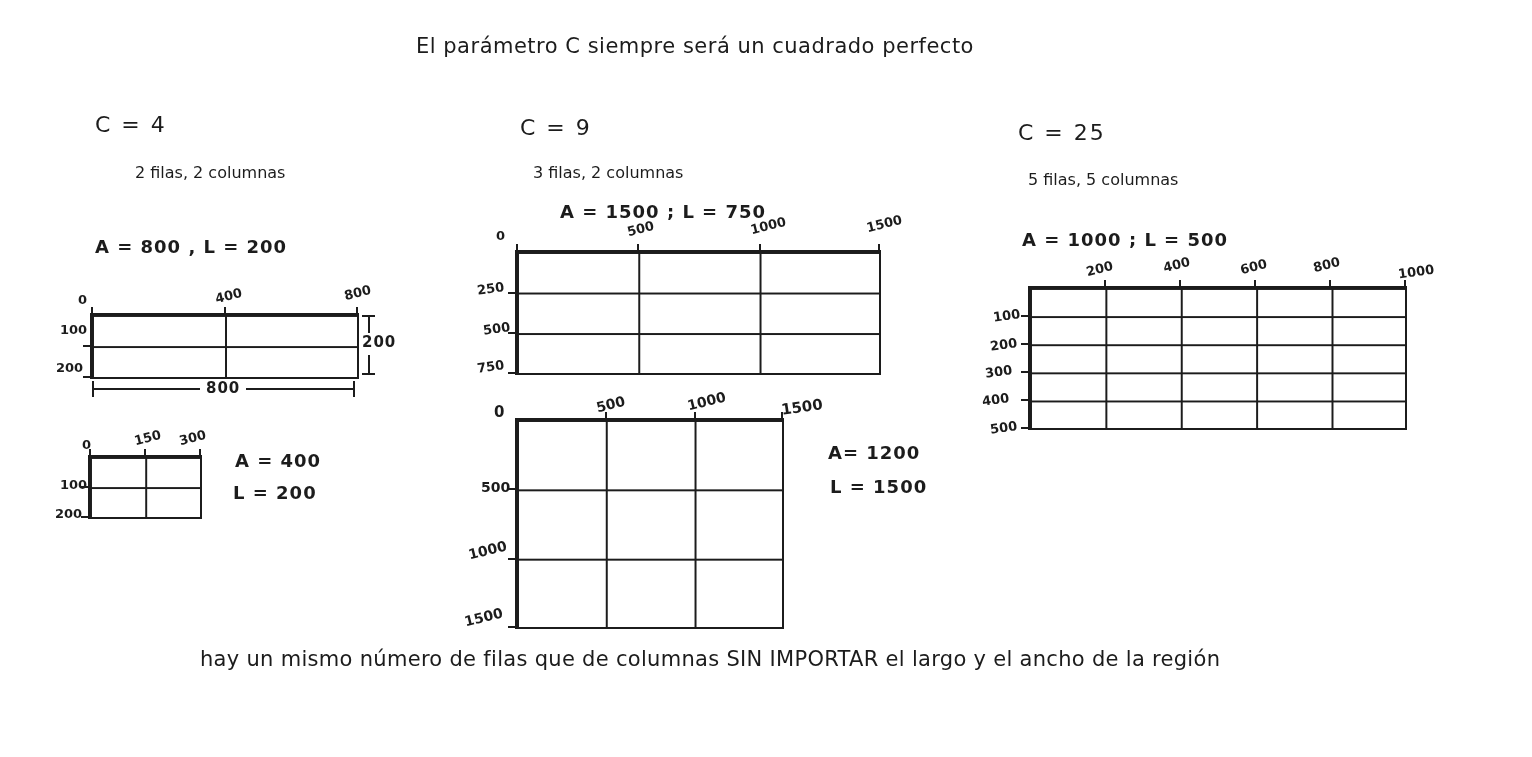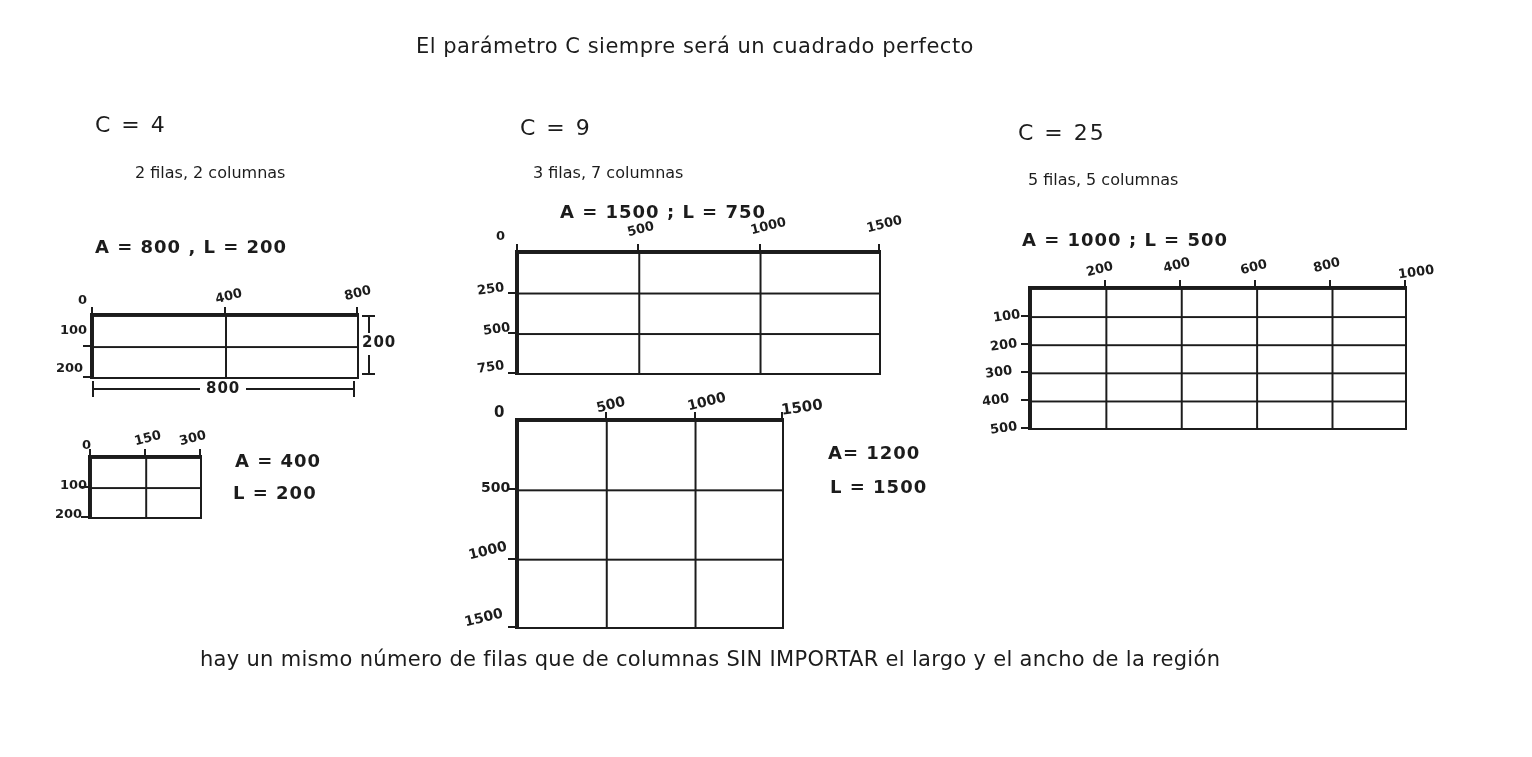--- a/index.html
+++ b/index.html
@@ -85,21 +85,21 @@
     <span class="lbl slant" style="left:134px;top:430px;">150</span>
     <span class="lbl slant" style="left:179px;top:430px;">300</span>
     <span class="lbl" style="left:60px;top:477px;">100</span>
     <span class="lbl" style="left:55px;top:506px;">200</span>
     <div class="abs side-label" style="left:235px;top:450px;">A = 400</div>
     <div class="abs side-label" style="left:233px;top:482px;">L = 200</div>
   </div>
 
   <div>
     <div class="abs c-label" style="left:520px;top:115px;">C = 9</div>
-    <div class="abs sub-label" style="left:533px;top:163px;">3 filas, 7 columnas</div>
+    <div class="abs sub-label" style="left:533px;top:163px;">3 filas, 2 columnas</div>
     <div class="abs params" style="left:560px;top:201px;">A = 1500 ;   L = 750</div>
 
     <div class="gbox g3" style="left:515px;top:250px;width:362px;height:121px;">
         <span class="tick tick-top" style="left: 0%;"></span>
         <span class="tick tick-top" style="left: 33.5%;"></span>
         <span class="tick tick-top" style="left: 67%;"></span>
         <span class="tick tick-top" style="left: 100%;"></span>
         <span class="tick tick-left" style="top: 33.5%;"></span>
         <span class="tick tick-left" style="top: 67%;"></span>
         <span class="tick tick-left" style="top: 100%;"></span>

